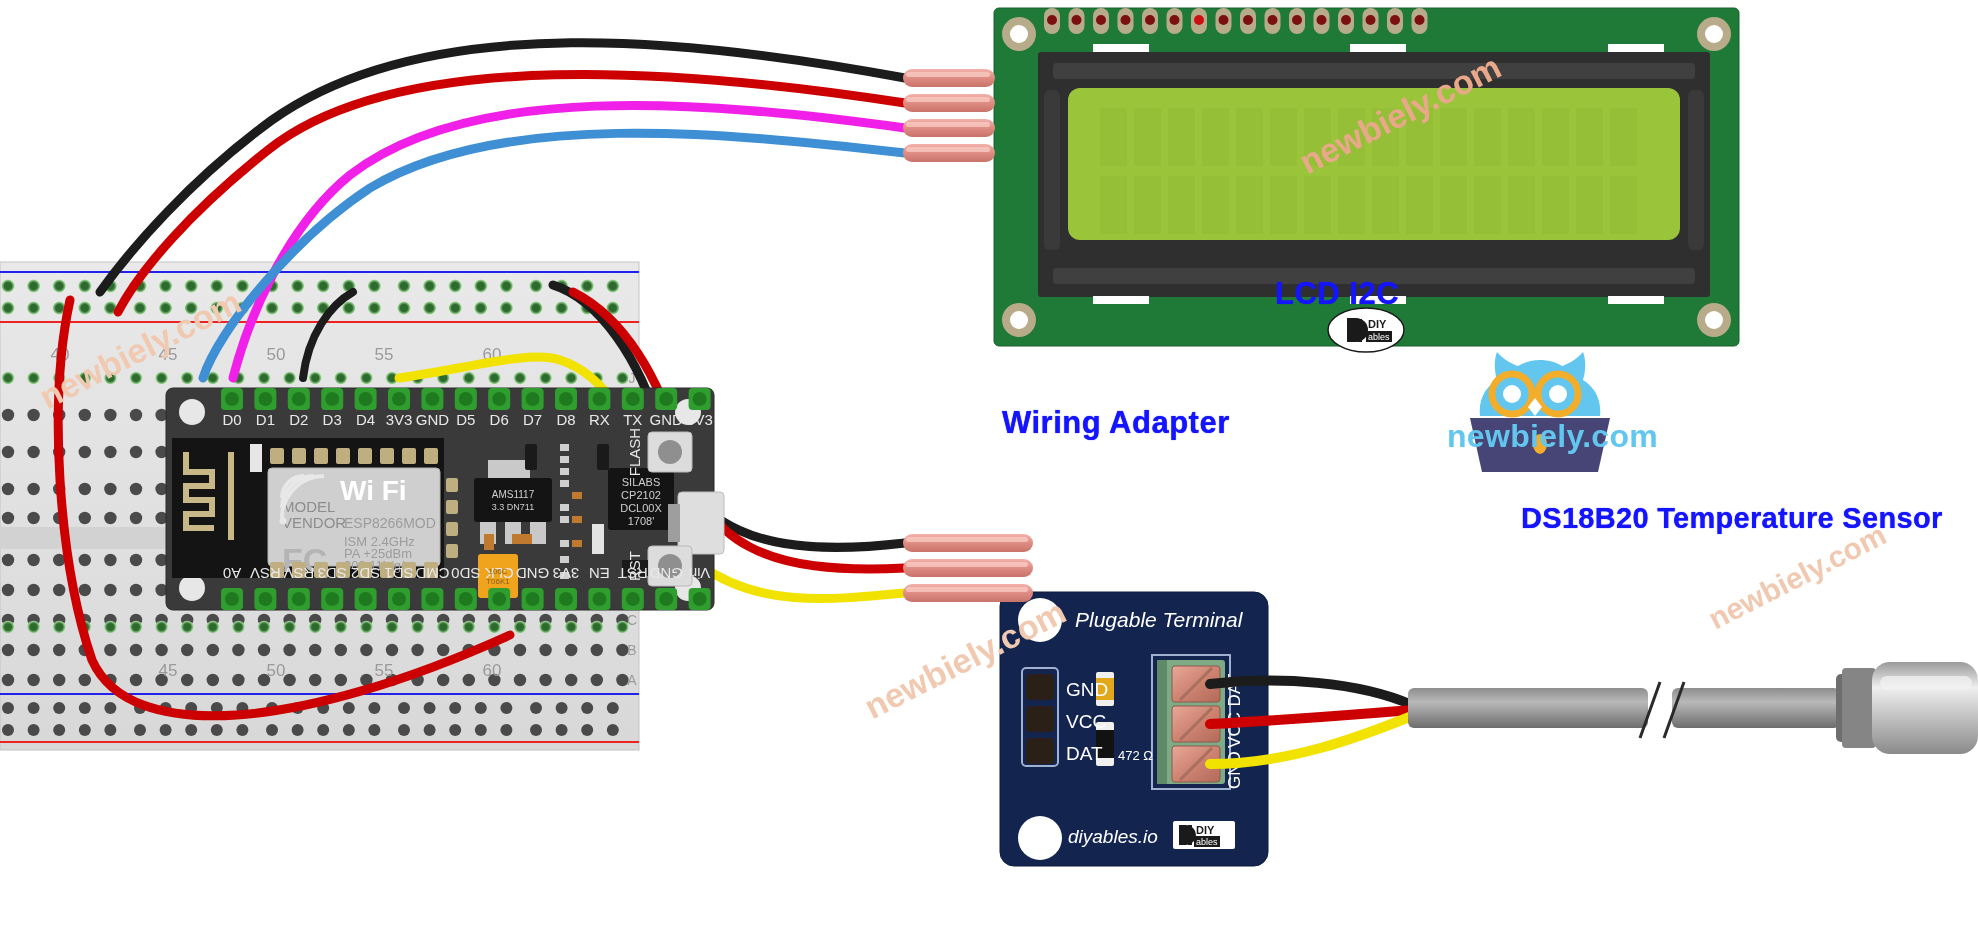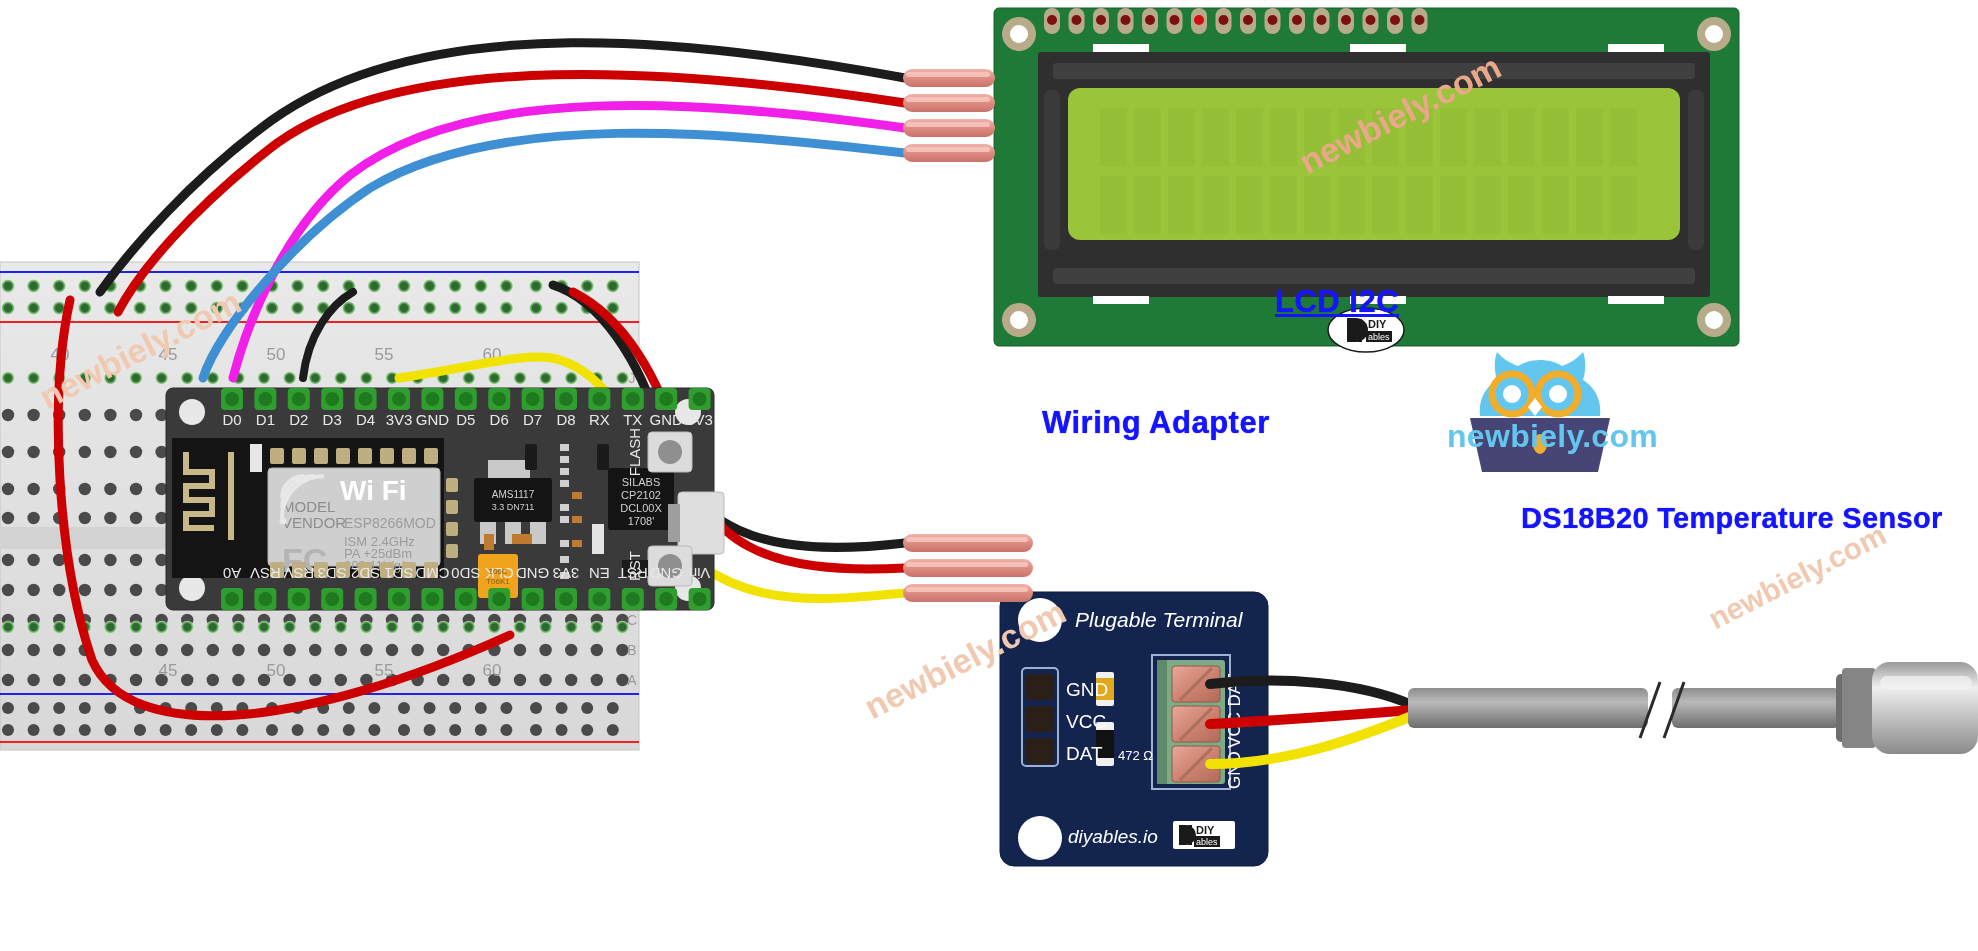--- a/index.html
+++ b/index.html
@@ -3,22 +3,22 @@
 <meta charset="utf-8">
 <style>
   html,body{margin:0;padding:0;background:#ffffff;}
   body{width:1978px;height:951px;position:relative;overflow:hidden;
        font-family:"Liberation Sans",sans-serif;}
   .stage{position:absolute;left:0;top:0;width:1978px;height:951px;}
   svg{position:absolute;left:0;top:0;}
   .lbl{position:absolute;color:#1414ff;font-weight:bold;
        font-family:"Liberation Sans",sans-serif;white-space:nowrap;
        text-shadow:0 0 1px #1414ff;}
-  #lcd-label{left:1275px;top:284px;font-size:31px;letter-spacing:.5px;text-decoration:underline;}
-  #adapter-label{left:1002px;top:405px;font-size:31px;letter-spacing:.5px;margin-left:40px;}
+  #lcd-label{left:1275px;top:276px;font-size:31px;letter-spacing:.5px;}
+  #adapter-label{left:1002px;top:405px;font-size:31px;letter-spacing:.5px;}
   #sensor-label{left:1521px;top:502px;font-size:29px;letter-spacing:.3px;}
   #brand-text{position:absolute;left:1447px;top:418px;font-size:32px;
       font-weight:bold;color:#62c6ef;font-family:"Liberation Sans",sans-serif;
       letter-spacing:.3px;white-space:nowrap;}
   .wm{position:absolute;color:#f0c9b0;font-weight:bold;pointer-events:none;
       font-family:"Liberation Sans",sans-serif;white-space:nowrap;}
   #wm1{left:30px;top:330px;font-size:34px;transform:rotate(-27deg);}
   #wm2{left:855px;top:640px;font-size:34px;transform:rotate(-27deg);}
   #wm3{left:1700px;top:560px;font-size:30px;transform:rotate(-27deg);}
   #wm4{left:1290px;top:95px;font-size:34px;transform:rotate(-27deg);

